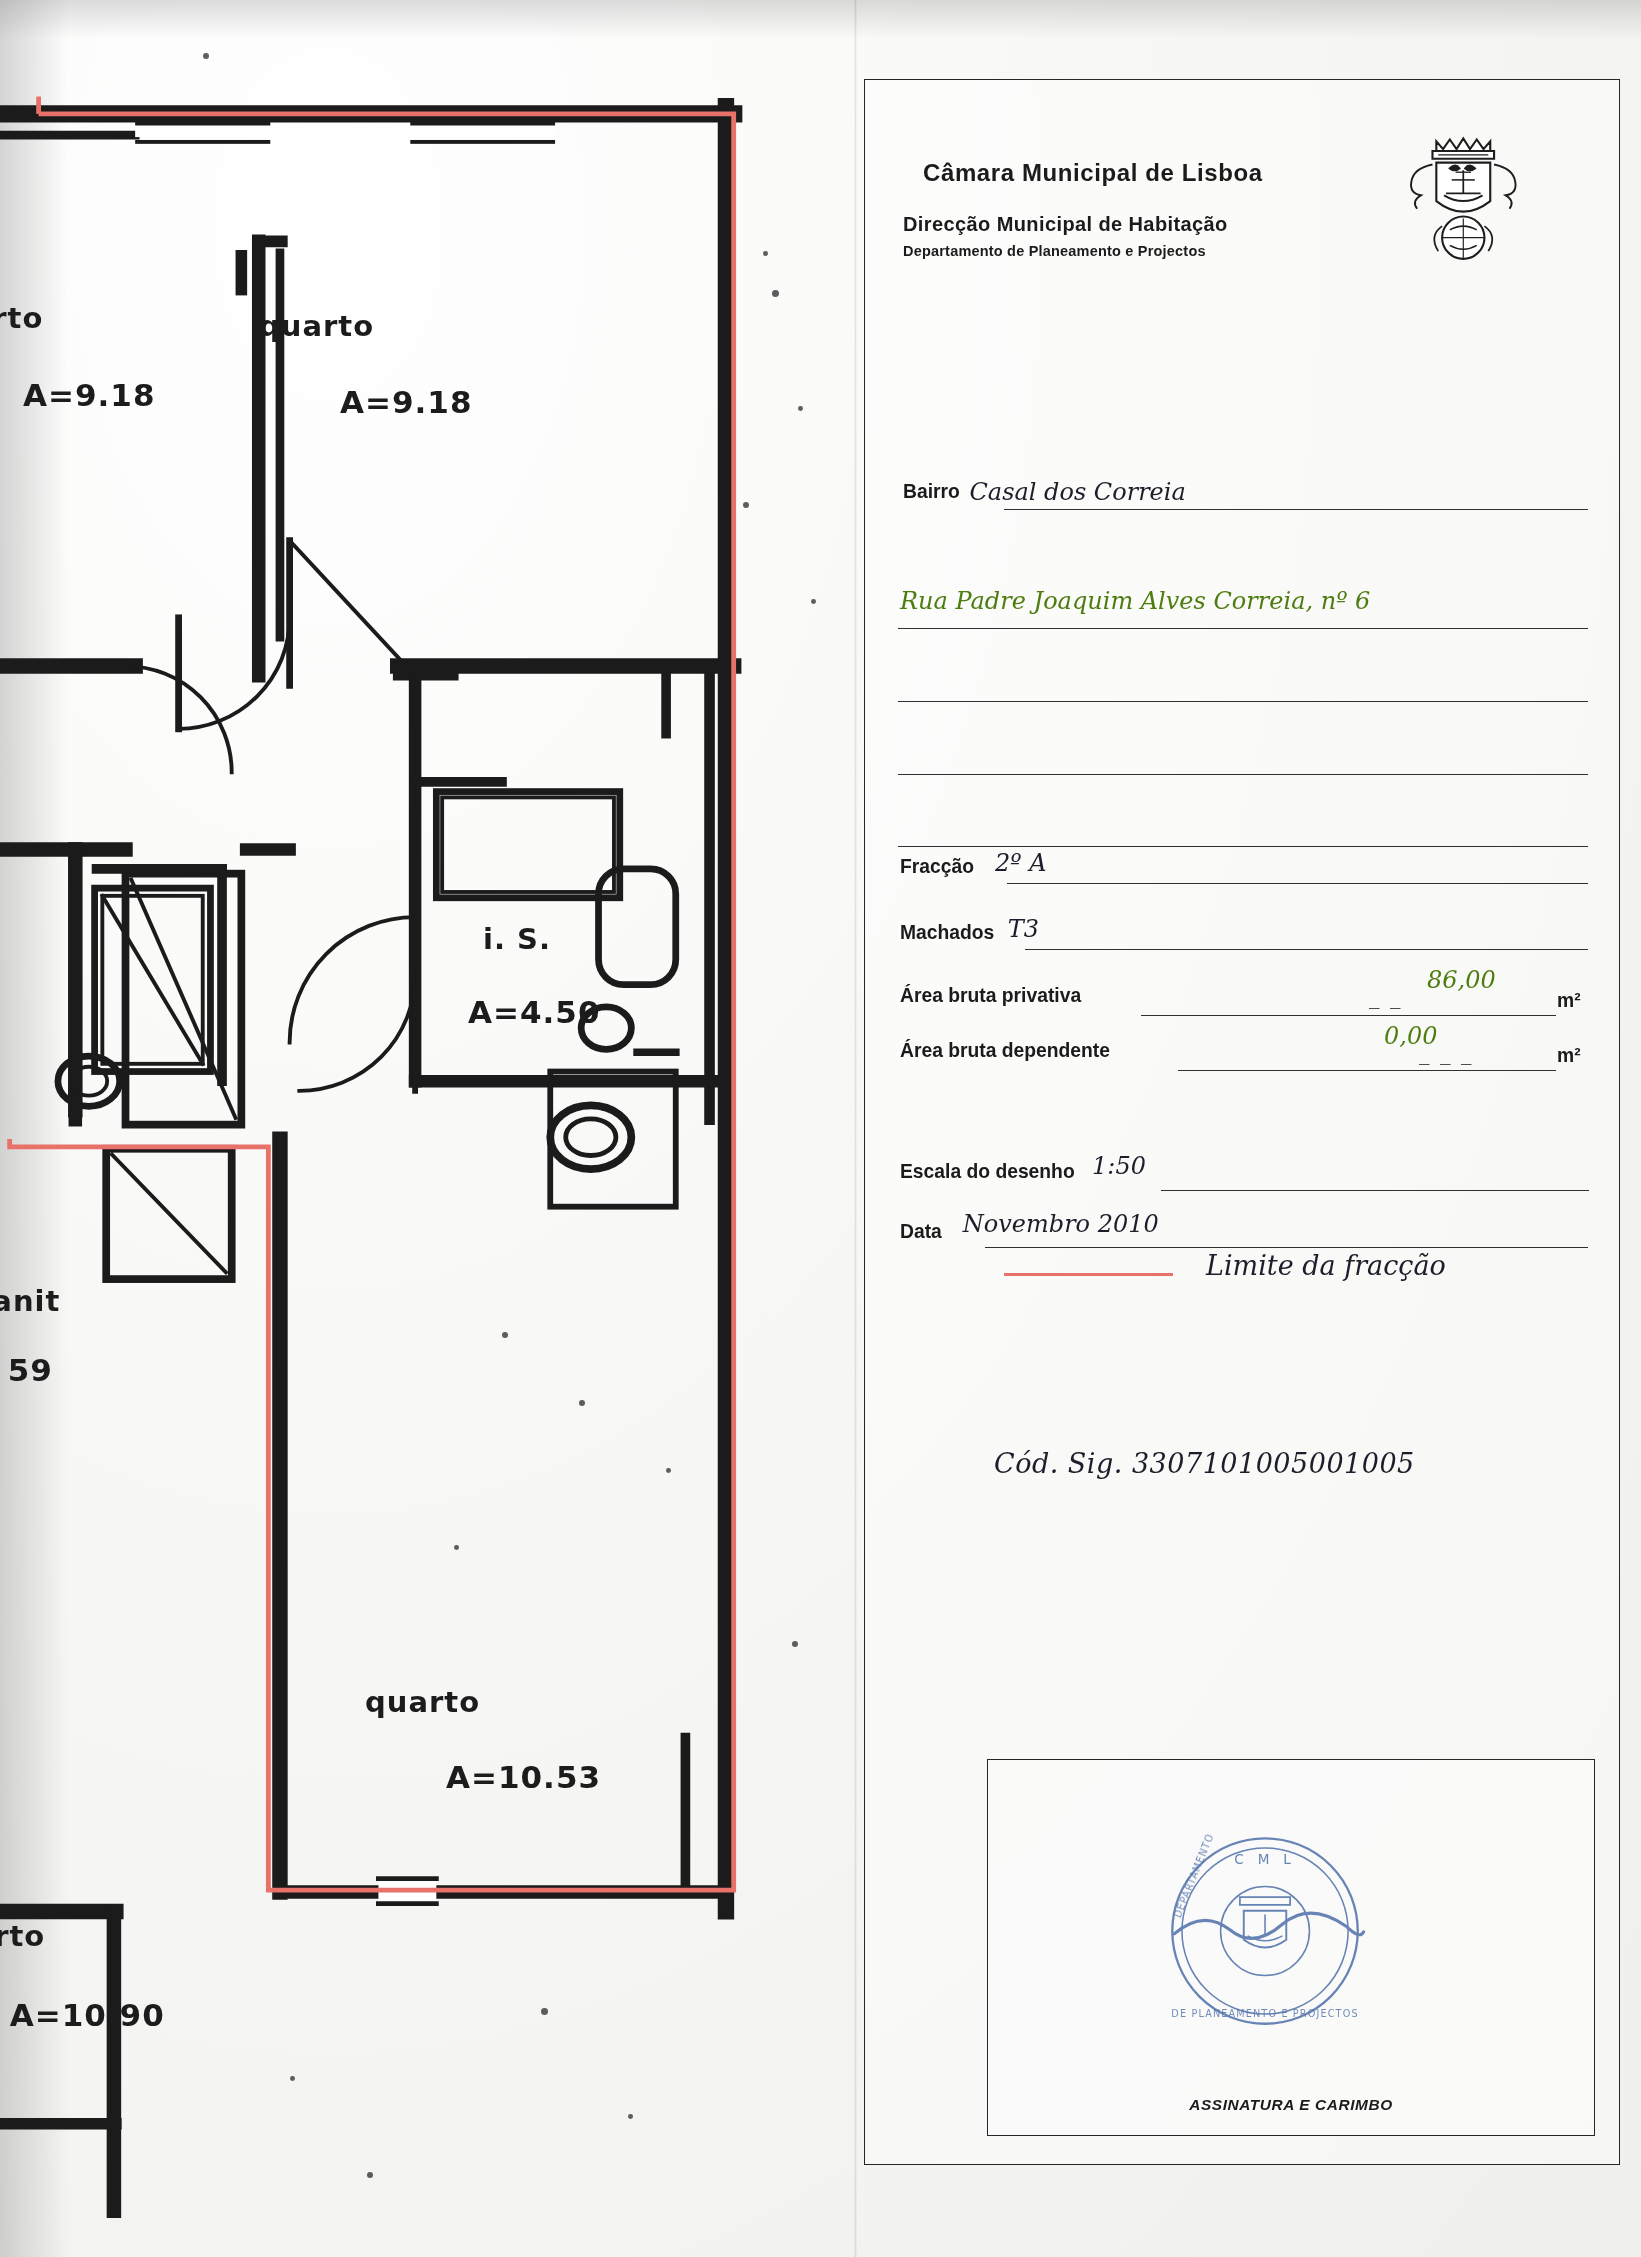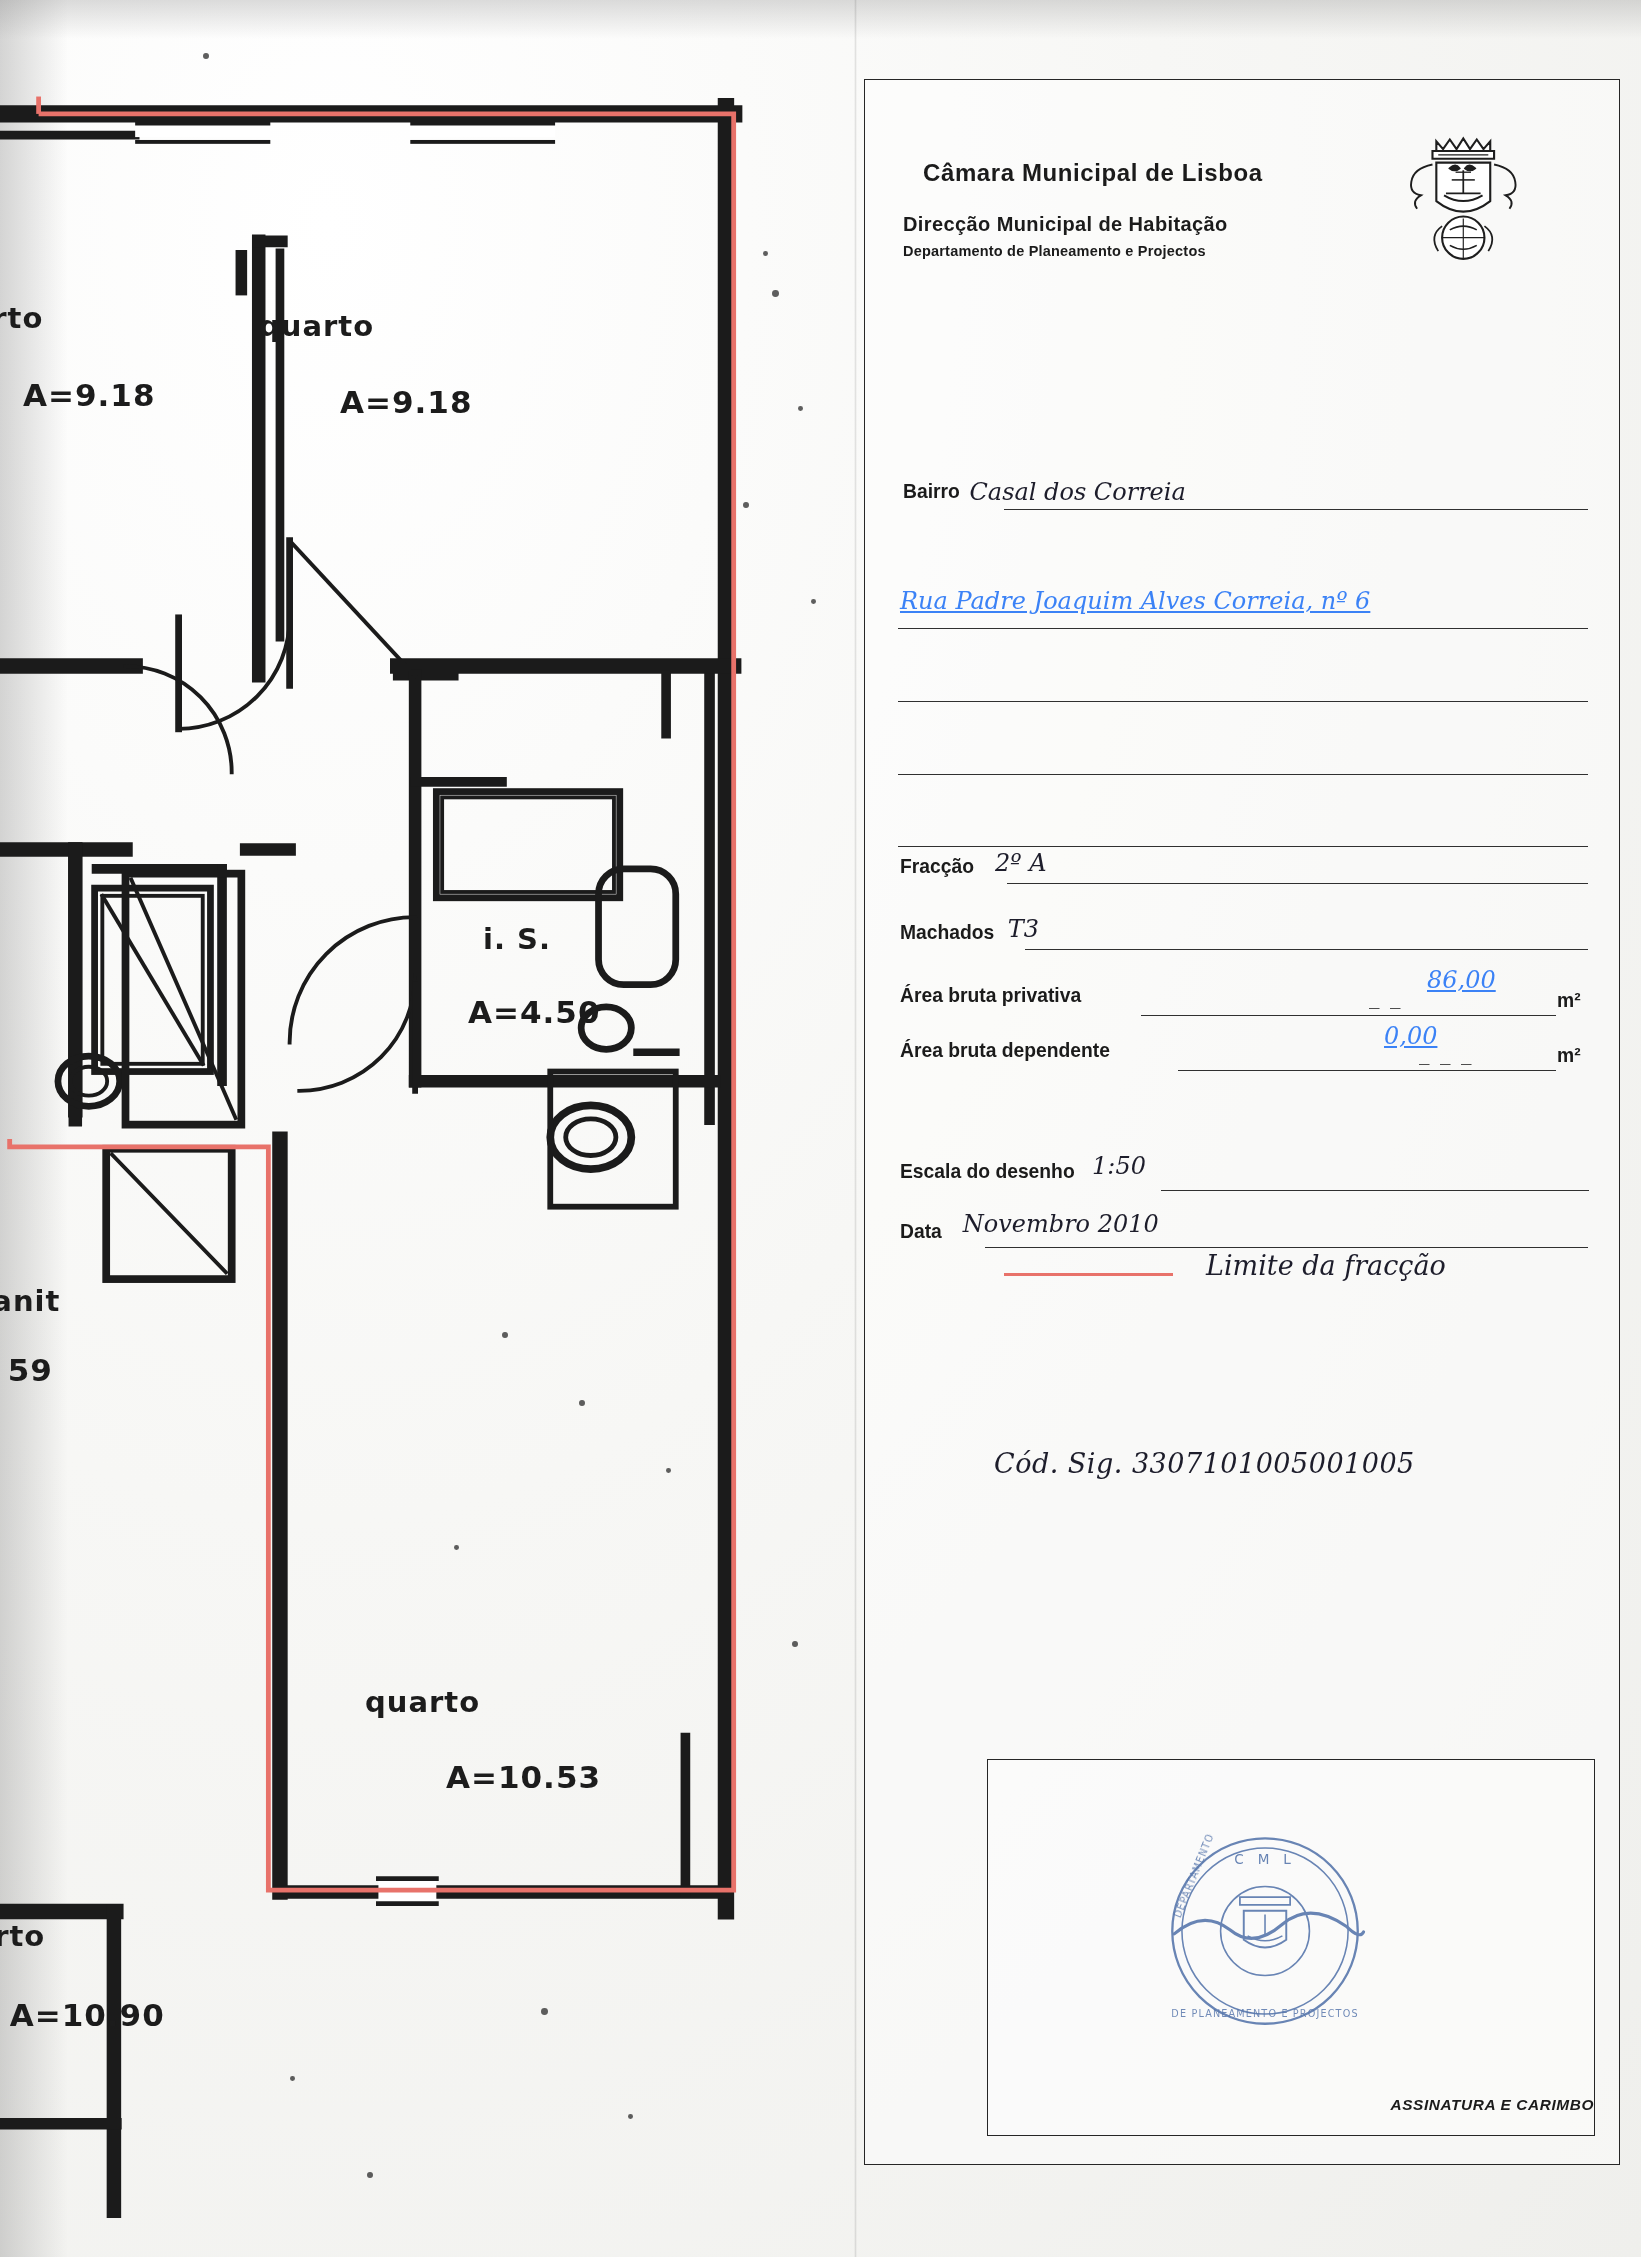--- a/index.html
+++ b/index.html
@@ -113,23 +113,22 @@
   .rule {
     position: absolute;
     height: 0;
     border-bottom: 1.5px solid #303030;
   }
   .value-float {
     position: absolute;
     font-family: "DejaVu Serif", serif;
     font-style: italic;
     font-size: 24px;
-    color: #3b82f6;
+    color: #4d7c0f;
     white-space: nowrap;
-    text-decoration: underline;
   }
   .dashes {
     position: absolute;
     font-family: "DejaVu Serif", serif;
     font-size: 21px;
     color: #222;
     letter-spacing: 1.9px;
   }
   .unit {
     position: absolute;
@@ -177,21 +176,21 @@
     width: 608px;
     height: 377px;
     border: 1.9px solid #262626;
     box-sizing: border-box;
     background: rgba(255,255,255,0.35);
   }
   #signature-caption {
     position: absolute;
     left: 0; right: 0;
     bottom: 21px;
-    text-align: right;
+    text-align: center;
     font-size: 15.4px;
     font-style: italic;
     font-weight: bold;
     letter-spacing: 0.6px;
     color: #1b1b1b;
   }
   #official-stamp {
     position: absolute;
     left: 159px;
     top: 58px;

